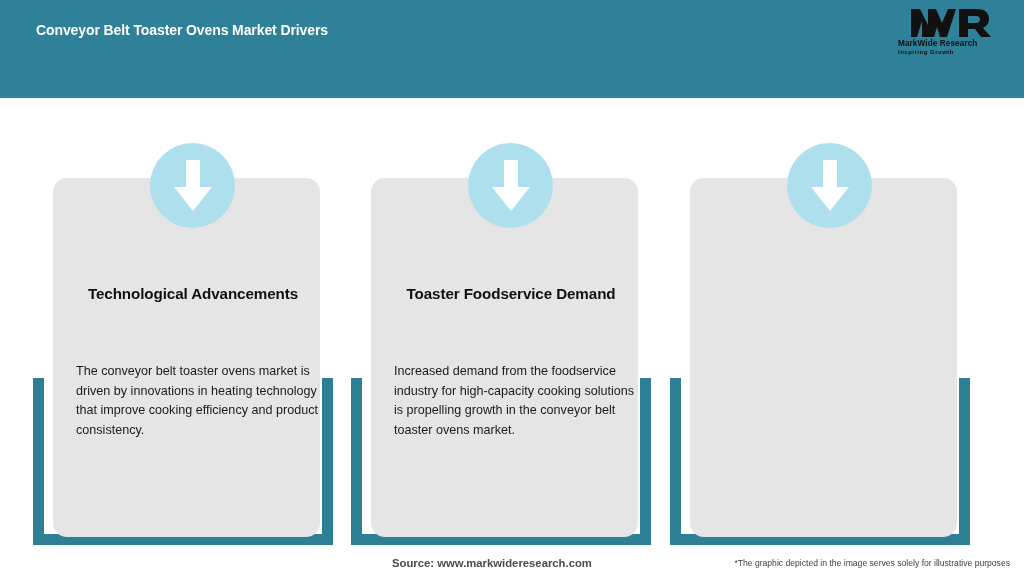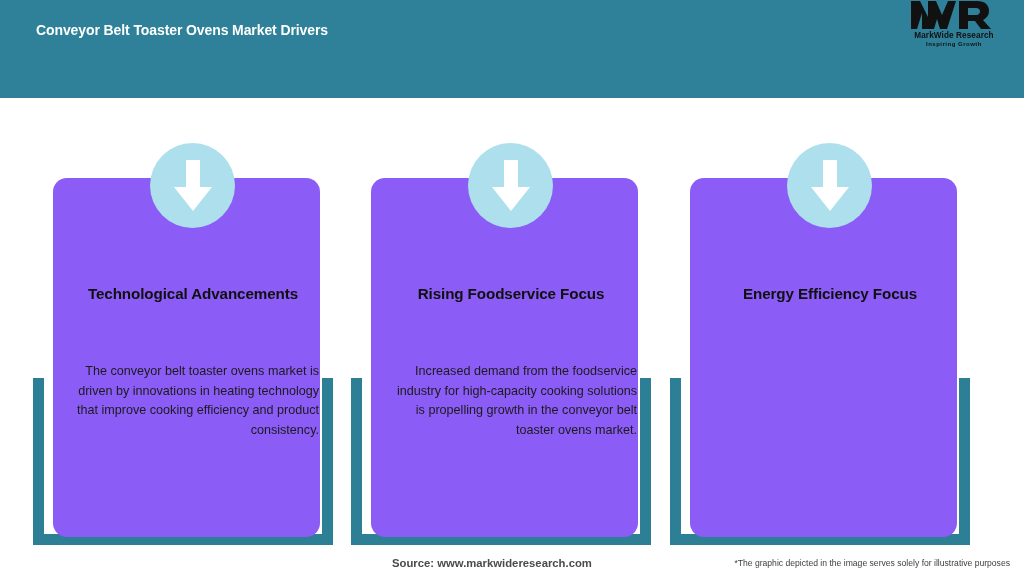--- a/index.html
+++ b/index.html
@@ -42,24 +42,24 @@
     font-weight: bold;
     color: #ffffff;
     letter-spacing: -0.1px;
     white-space: nowrap;
   }
 
   
   #logo {
     position: absolute;
     right: 14px;
-    top: 0;
+    top: 8px;
     width: 112px;
     height: 58px;
-    text-align: center;
+    text-align: left;
   }
   #logo-mark {
     display: block;
     margin: 0 auto;
   }
   #logo-name {
     display: block;
     font-size: 8.2px;
     font-weight: bold;
     color: #111111;
@@ -101,21 +101,21 @@
     box-sizing: border-box;
   }
 
   
   .card {
     position: absolute;
     left: 20px;
     top: 35px;
     width: 267px;
     height: 359px;
-    background: #8b5cf6;
+    background: #e5e5e5;
     border-radius: 14px;
     box-sizing: border-box;
   }
 
   
   .icon-circle {
     position: absolute;
     left: 117px;
     top: 0px;
     width: 85px;
@@ -144,21 +144,21 @@
   }
 
   .card-body {
     position: absolute;
     left: 23px;
     top: 184px;
     width: 243px;
     font-size: 12.6px;
     line-height: 19.6px;
     color: #1b1b1b;
-    text-align: right;
+    text-align: left;
   }
 
   
   #footer-source {
     position: absolute;
     left: 392px;
     top: 557px;
     font-size: 11.3px;
     font-weight: bold;
     color: #4b4b4b;
@@ -206,34 +206,33 @@
     <div class="icon-circle">
       <svg width="44" height="52" viewBox="0 0 44 52">
         <polygon fill="#ffffff" points="15,0 29,0 29,27 41,27 22,51 3,27 15,27"></polygon>
       </svg>
     </div>
   </div>
 
   <div class="col" id="col-1">
     <div class="bracket"></div>
     <div class="card">
-      <div class="card-title">Rising Foodservice Focus</div>
+      <div class="card-title">Toaster Foodservice Demand</div>
       <div class="card-body">Increased demand from the foodservice industry for high-capacity cooking solutions is propelling growth in the conveyor belt toaster ovens market.</div>
     </div>
     <div class="icon-circle">
       <svg width="44" height="52" viewBox="0 0 44 52">
         <polygon fill="#ffffff" points="15,0 29,0 29,27 41,27 22,51 3,27 15,27"></polygon>
       </svg>
     </div>
   </div>
 
   <div class="col" id="col-2">
     <div class="bracket"></div>
     <div class="card">
-      <div class="card-title">Energy Efficiency Focus</div>
     </div>
     <div class="icon-circle">
       <svg width="44" height="52" viewBox="0 0 44 52">
         <polygon fill="#ffffff" points="15,0 29,0 29,27 41,27 22,51 3,27 15,27"></polygon>
       </svg>
     </div>
   </div>
 
   <div id="footer-disclaimer">*The graphic depicted in the image serves solely for illustrative purposes</div>
   <div id="footer-source">Source: www.markwideresearch.com</div>

